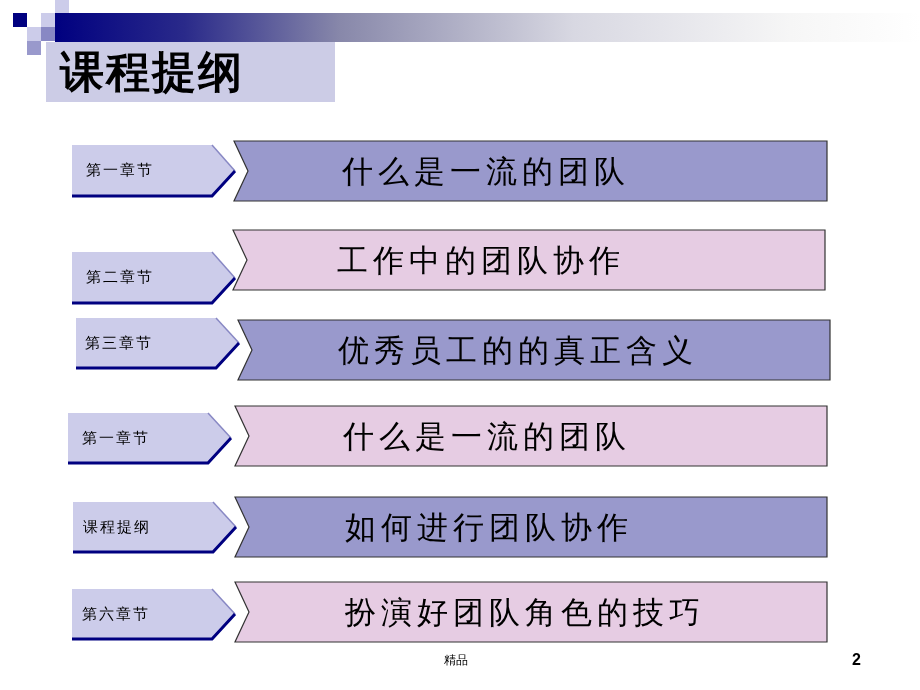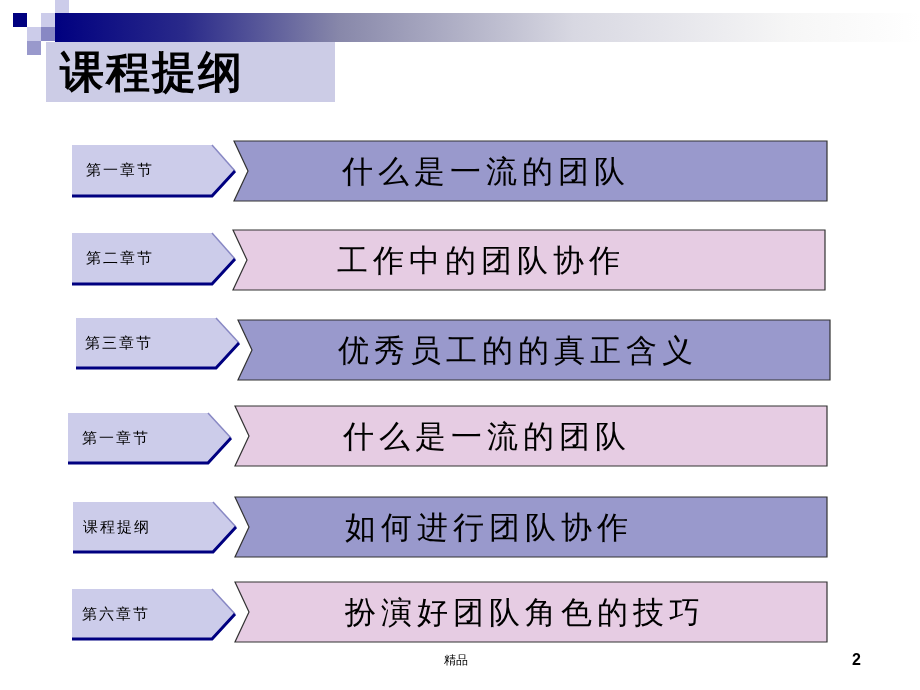--- a/index.html
+++ b/index.html
@@ -54,21 +54,21 @@
   </div>
   <div class="chev" style="left:234px;top:141px;width:594px;height:61px;">
     <svg width="594" height="61">
       <polygon points="0,0 593,0 593,60 0,60 14,30" fill="#9999cc" stroke="#333" stroke-width="1.2"></polygon>
     </svg>
     <span class="chev-text" style="left:108px;">什么是一流的团队</span>
   </div>
 </div>
 
 <div class="row">
-  <div class="label" style="left:72px;top:233px;width:165px;height:53px;">
+  <div class="label" style="left:72px;top:252px;width:165px;height:53px;">
     <svg width="165" height="53">
       <polygon points="0,0 140,0 163,26 140,50 0,50" fill="#ccccea"></polygon>
       <polyline points="140,0 163,26" stroke="#8888c4" stroke-width="1.5" fill="none"></polyline>
       <polyline points="163,26 140,51 0,51" stroke="#000080" stroke-width="3" fill="none"></polyline>
     </svg>
     <span class="label-text">第二章节</span>
   </div>
   <div class="chev" style="left:233px;top:230px;width:593px;height:61px;">
     <svg width="593" height="61">
       <polygon points="0,0 592,0 592,60 0,60 14,30" fill="#e6cce3" stroke="#333" stroke-width="1.2"></polygon>

